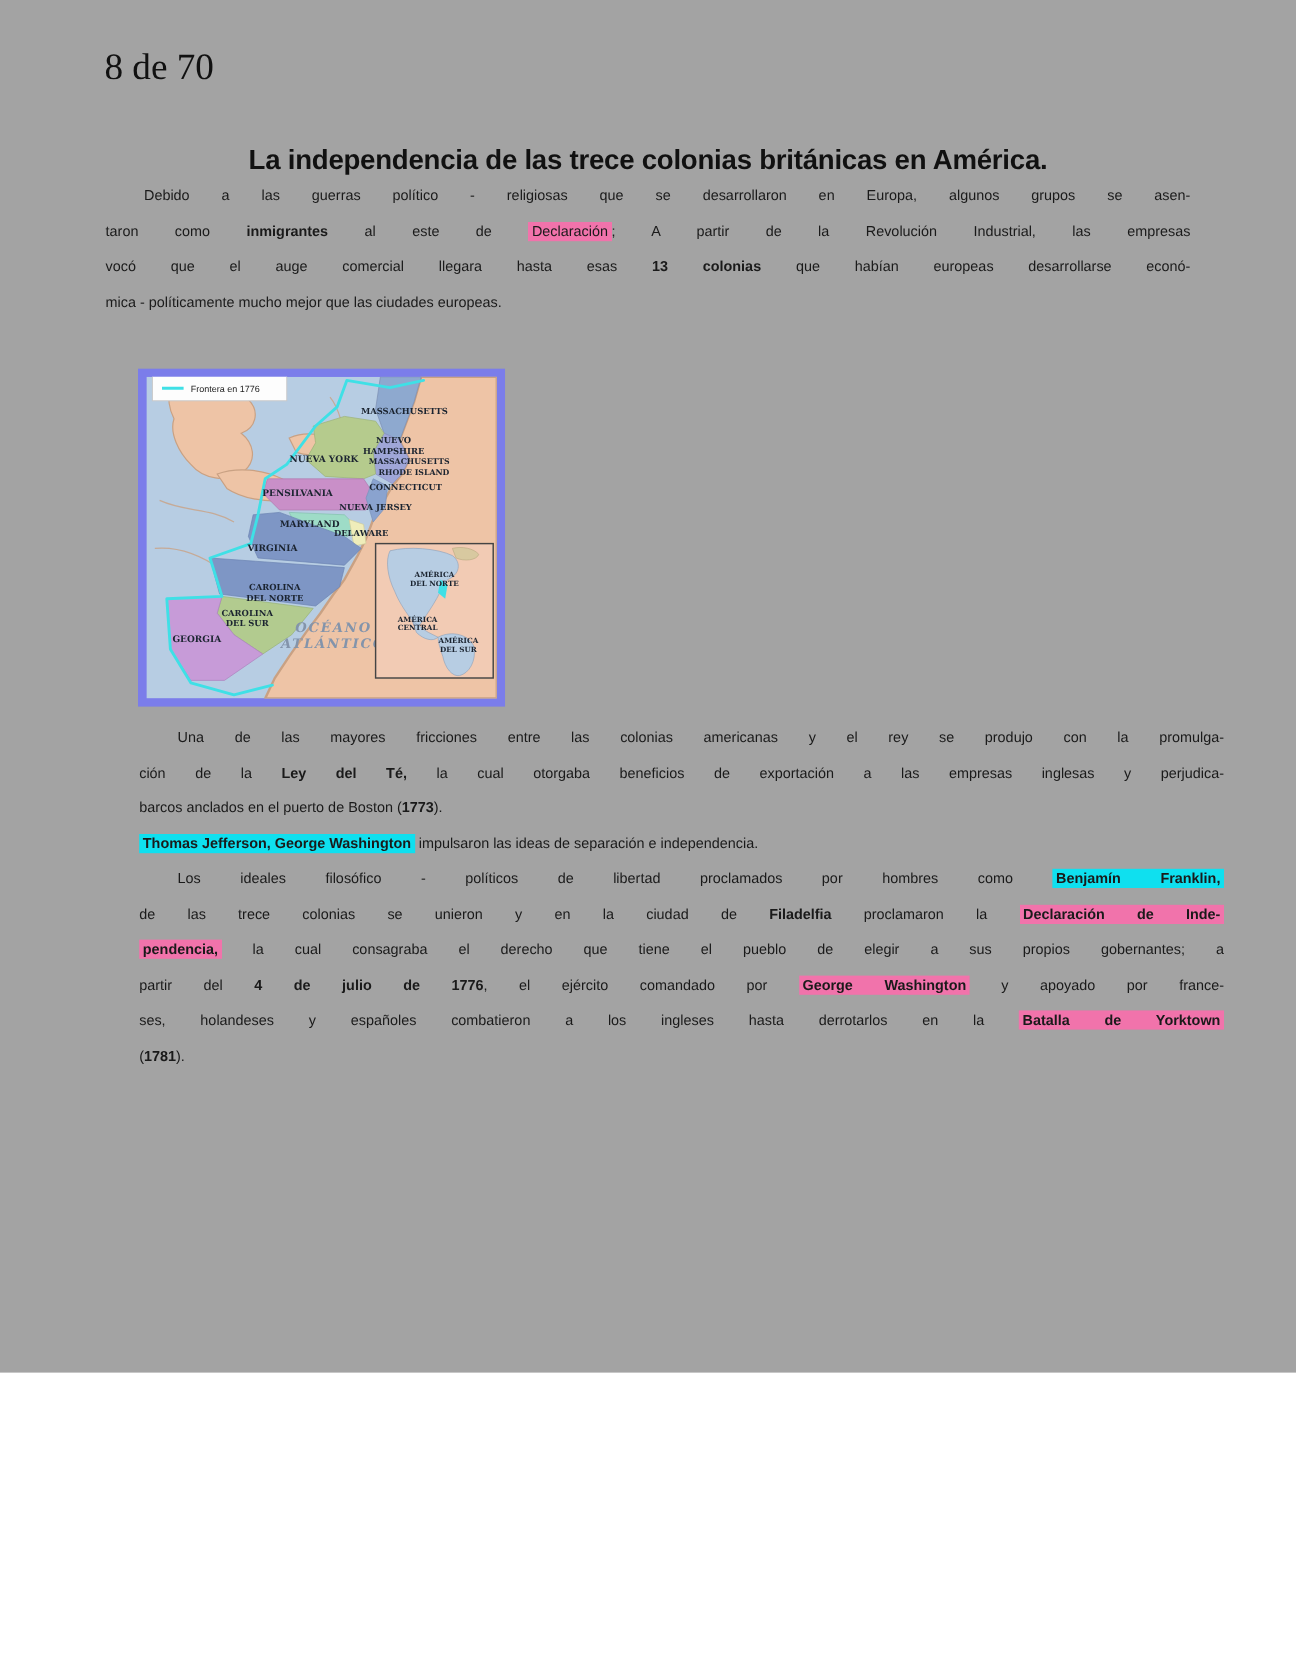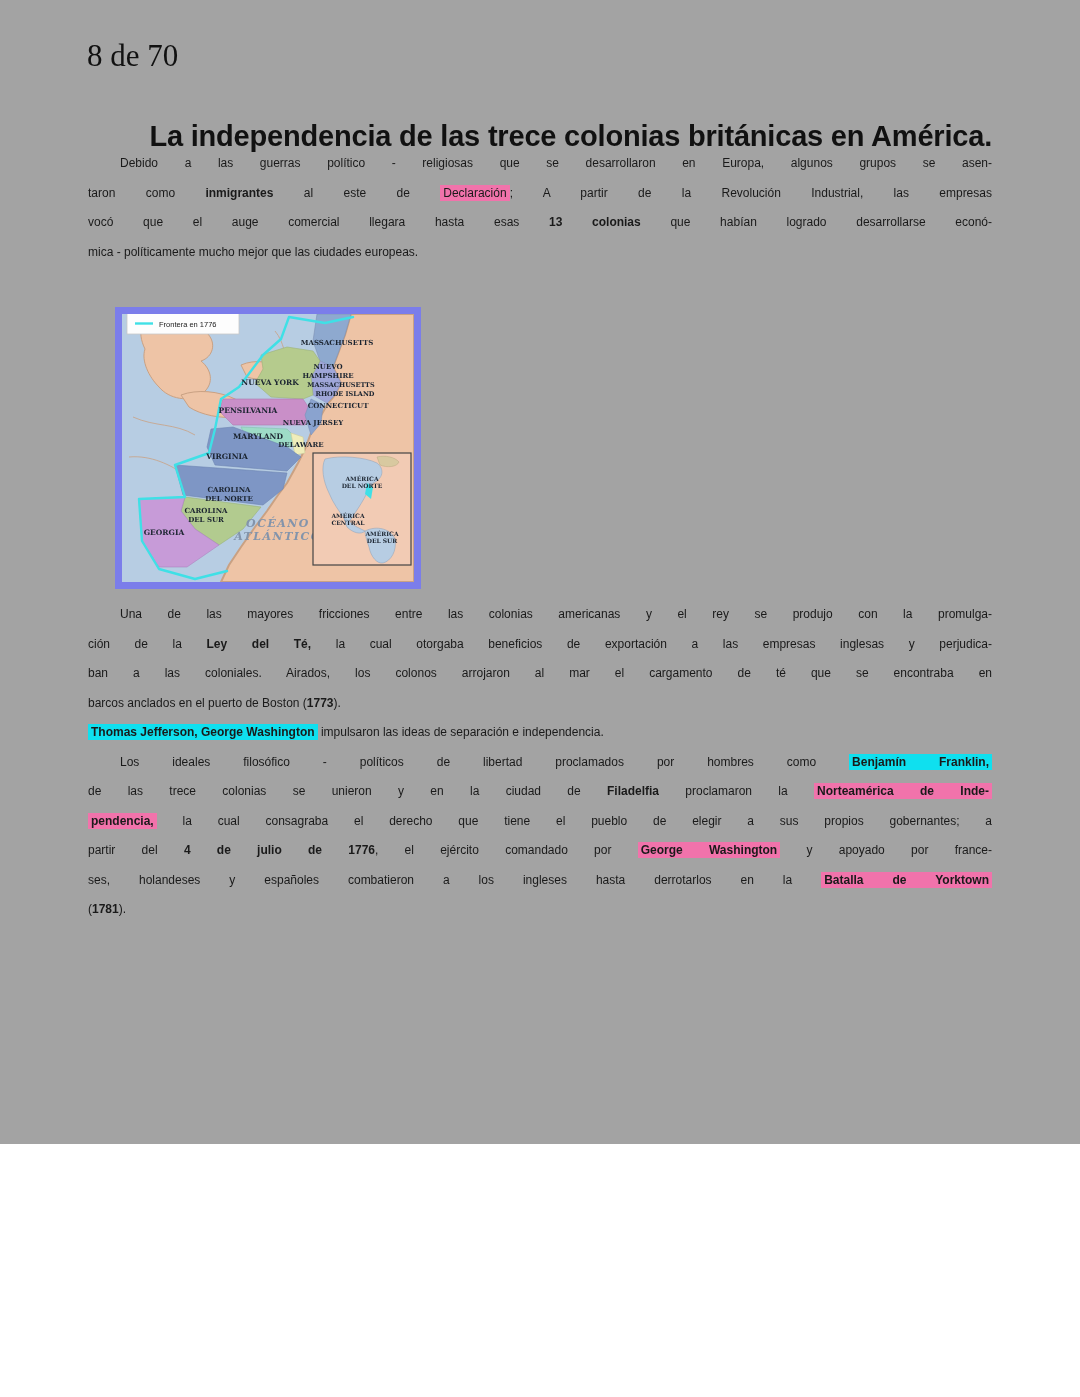--- a/index.html
+++ b/index.html
@@ -6,26 +6,26 @@
   .page {
     position:relative; width:1080px; height:1144px; background:#a3a3a3;
     font-family:"Liberation Sans", sans-serif; color:#1a1a1a; overflow:hidden;padding-left:19px;
   }
   .page-number {
     position:absolute; left:87px; top:38px;
     font-family:"Liberation Serif", serif; font-size:31px; color:#111;
   }
   .doc-title {
     position:absolute; left:88px; top:120px; width:904px;
-    text-align:right; font-weight:bold; font-size:29px; color:#111;
+    text-align:center; font-weight:bold; font-size:23px; color:#111;
     letter-spacing:-0.2px;
   }
   .text-block { position:absolute; left:88px; width:904px; }
   #text-block-1 { top:149px; }
-  #text-block-2 { top:600px; }
+  #text-block-2 { top:600px;margin-left:28px; }
   .line { height:29.5px; line-height:29.5px; font-size:12px; white-space:normal; }
   .line.just { text-align:justify; text-align-last:justify; }
   .line.indent { text-indent:32px; }
   .b { font-weight:bold; }
   .hl-pink { background:var(--pink); padding:1px 3px; }
   .hl-cyan { background:var(--cyan); padding:1px 3px; }
   .map-wrap { position:absolute; left:115px; top:307px; width:306px; height:282px; }
   .map-label  { font-family:"DejaVu Serif", serif; font-weight:bold; fill:#1b2430; }
   .ocean-label{ font-family:"DejaVu Serif", serif; font-weight:bold; font-style:italic;
                 fill:#8394ab; letter-spacing:1.5px; }
@@ -36,21 +36,21 @@
 
 <div class="page">
 
   <div class="page-number">8 de 70</div>
 
   <div class="doc-title">La independencia de las trece colonias británicas en América.</div>
 
   <div class="text-block" id="text-block-1">
       <div class="line indent just"><span>Debido a las guerras político - religiosas que se desarrollaron en Europa, algunos grupos se asen-</span></div>
       <div class="line just"><span>taron como </span><span class="b">inmigrantes</span><span> al este de </span><span class="hl-pink">Declaración</span><span>; A partir de la Revolución Industrial, las empresas</span></div>
-      <div class="line just"><span>vocó que el auge comercial llegara hasta esas </span><span class="b">13 colonias</span><span> que habían logrado desarrollarse econó-</span></div>
+      <div class="line just"><span>vocó que el auge comercial llegara hasta esas </span><span class="b">13 colonias</span><span> que habían europeas desarrollarse econó-</span></div>
       <div class="line"><span>mica - políticamente mucho mejor que las ciudades europeas.</span></div>
     </div>
 
   <div class="map-wrap">
     <svg viewBox="0 0 306 282" width="306" height="282" aria-hidden="true">
       <defs>
         <clipPath id="mapclip">
             <rect x="7" y="7" width="292" height="268"></rect>
           </clipPath>
       </defs>
@@ -125,24 +125,23 @@
           <text class="map-label" x="267" y="229" font-size="6" text-anchor="middle">AMÉRICA</text>
           <text class="map-label" x="267" y="236" font-size="6" text-anchor="middle">DEL SUR</text>
         </g>
       </g>
     </svg>
   </div>
 
   <div class="text-block" id="text-block-2">
       <div class="line indent just"><span>Una de las mayores fricciones entre las colonias americanas y el rey se produjo con la promulga-</span></div>
       <div class="line just"><span>ción de la </span><span class="b">Ley del Té,</span><span> la cual otorgaba beneficios de exportación a las empresas inglesas y perjudica-</span></div>
-      <div class="line just"><span>ban a las coloniales. Airados, los colonos arrojaron al mar el cargamento de té que se encontraba en</span></div>
       <div class="line"><span>barcos anclados en el puerto de Boston (</span><span class="b">1773</span><span>).</span></div>
       <div class="line"><span class="b hl-cyan">Thomas Jefferson, George Washington</span><span> impulsaron las ideas de separación e independencia.</span></div>
       <div class="line indent just"><span>Los ideales filosófico - políticos de libertad proclamados por hombres como </span><span class="b hl-cyan">Benjamín Franklin,</span></div>
-      <div class="line just"><span>de las trece colonias se unieron y en la ciudad de </span><span class="b">Filadelfia</span><span> proclamaron la </span><span class="b hl-pink">Norteamérica de Inde-</span></div>
+      <div class="line just"><span>de las trece colonias se unieron y en la ciudad de </span><span class="b">Filadelfia</span><span> proclamaron la </span><span class="b hl-pink">Declaración de Inde-</span></div>
       <div class="line just"><span class="b hl-pink">pendencia,</span><span> la cual consagraba el derecho que tiene el pueblo de elegir a sus propios gobernantes; a</span></div>
       <div class="line just"><span>partir del </span><span class="b">4 de julio de 1776</span><span>, el ejército comandado por </span><span class="b hl-pink">George Washington</span><span> y apoyado por france-</span></div>
       <div class="line just"><span>ses, holandeses y españoles combatieron a los ingleses hasta derrotarlos en la </span><span class="b hl-pink">Batalla de Yorktown</span></div>
       <div class="line"><span>(</span><span class="b">1781</span><span>).</span></div>
     </div>
 
 </div>
 
 </body></html>

